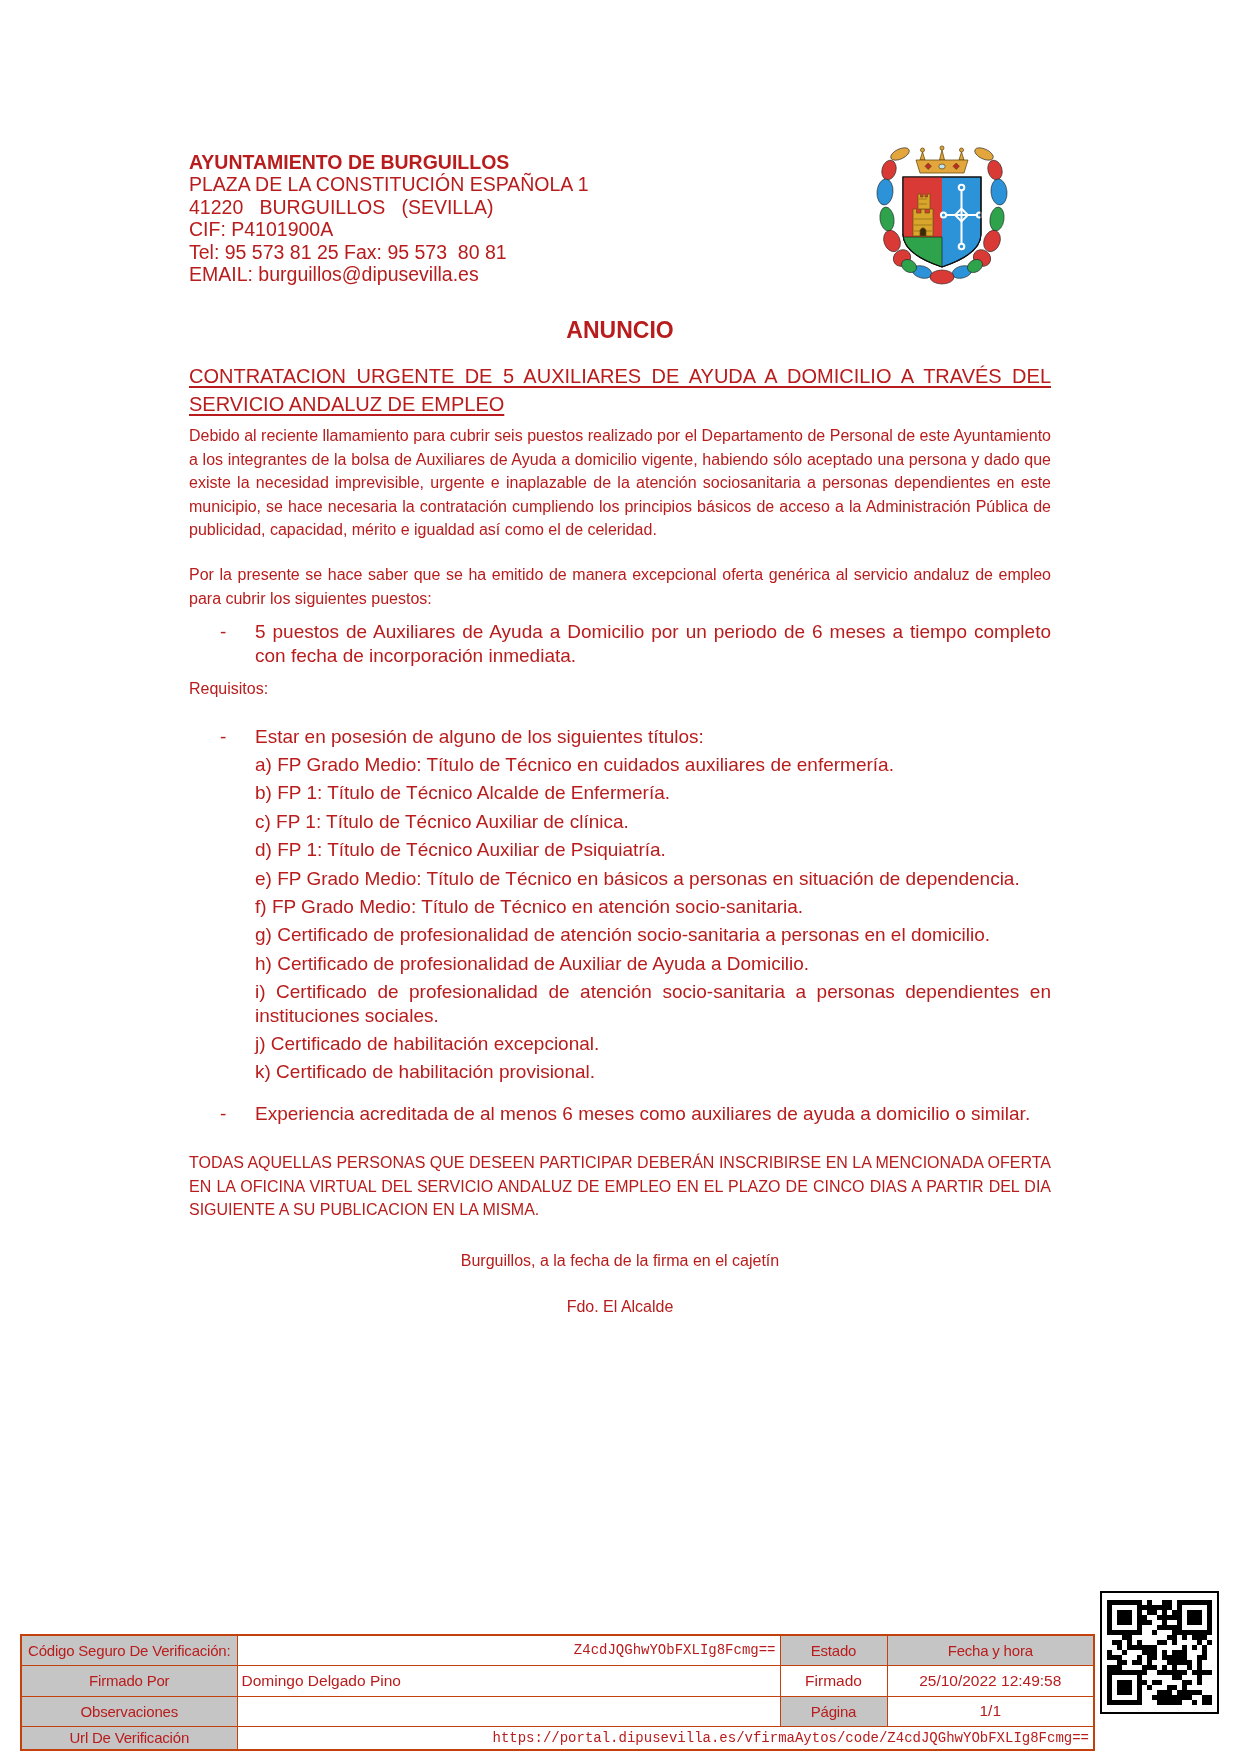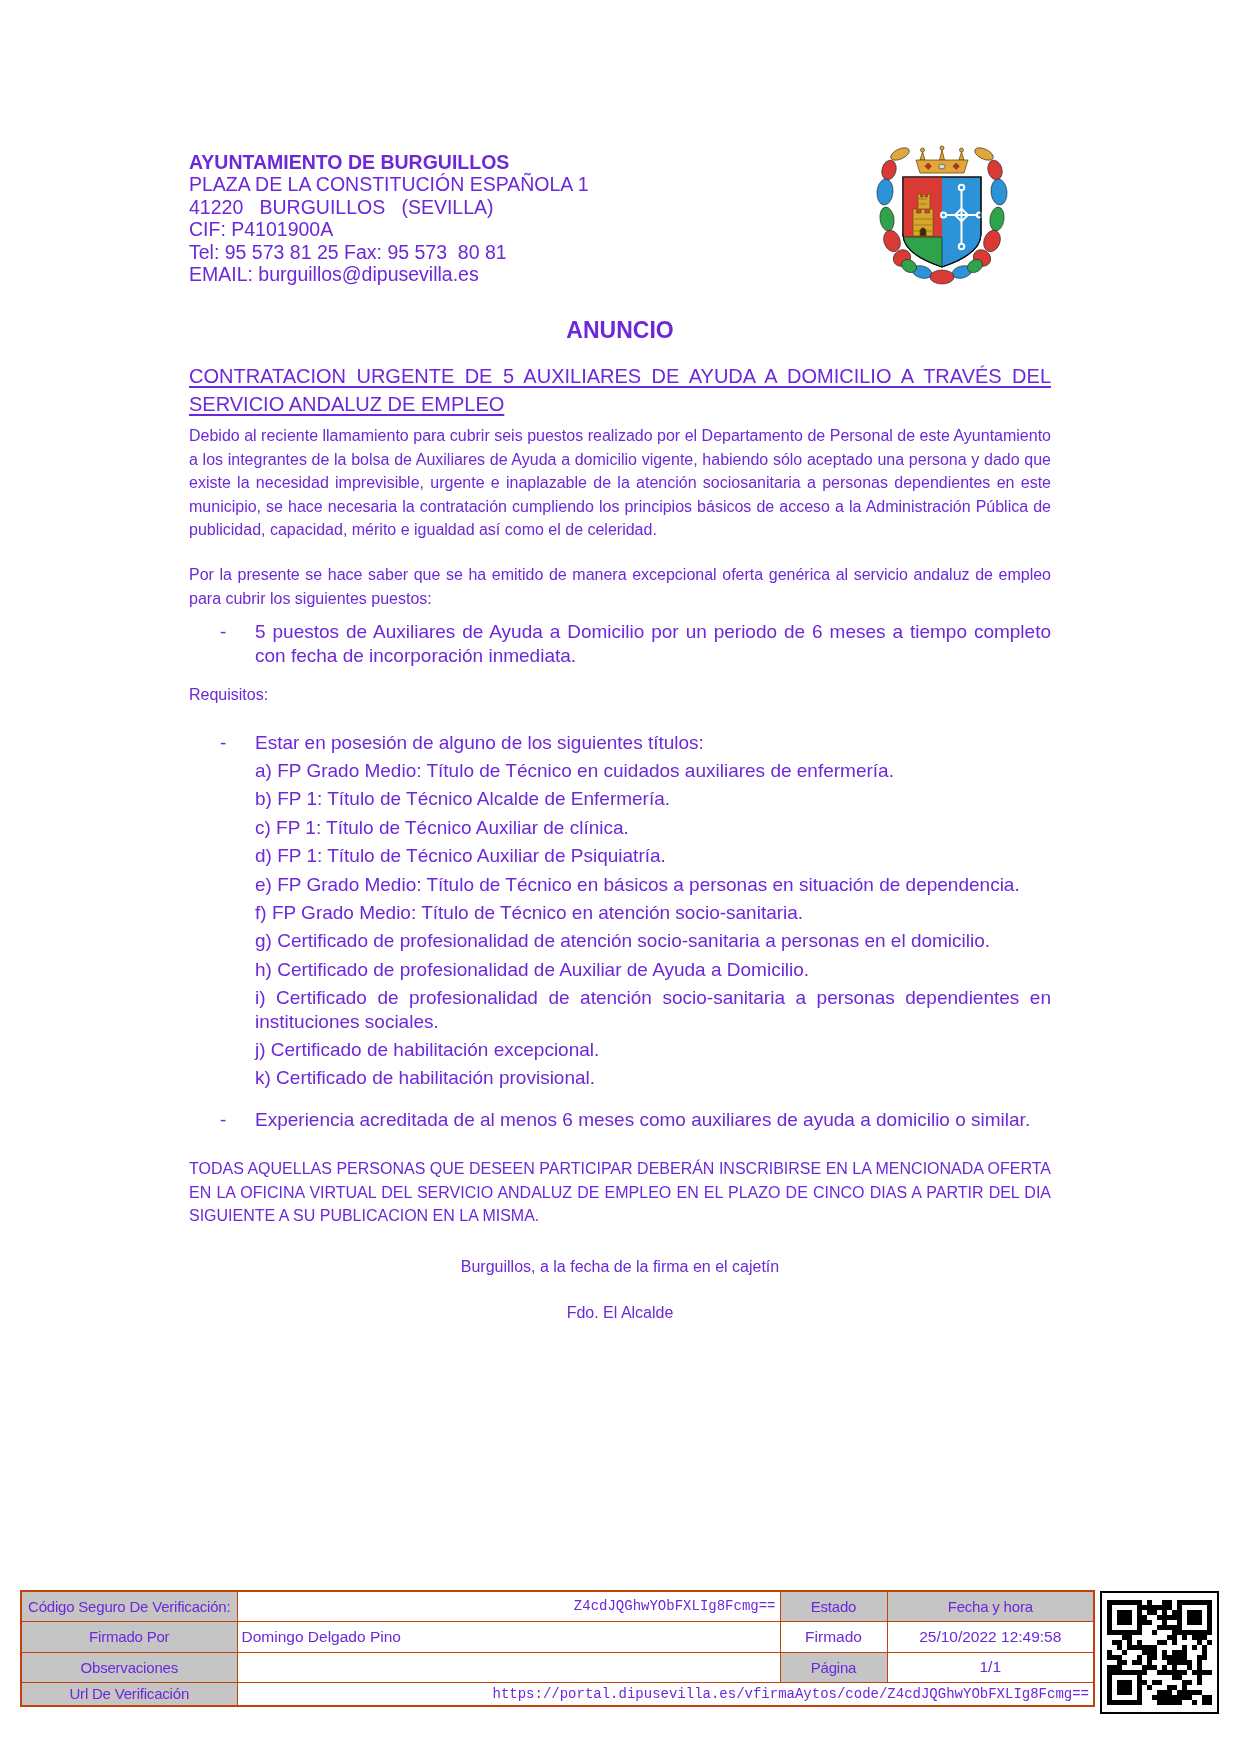--- a/index.html
+++ b/index.html
@@ -2,21 +2,21 @@
 <html><head>
 <meta charset="utf-8">
 <style>
   html,body { margin:0; padding:0; background:#888; }
   .page {
     position:relative;
     width:1240px; height:1755px;
     margin:0 auto;
     background:#ffffff;
     font-family:"Liberation Sans", sans-serif;
-    color:#6d28d9;
+    color:#b91c1c;
     overflow:hidden;
   }
   .content {
     position:absolute;
     left:189px; right:189px; top:151px;
   }
   
   .letterhead { margin:0; }
   .lh-line { font-size:19.5px; line-height:22.4px; white-space:pre; }
   .lh-org  { font-weight:bold; }
@@ -34,36 +34,36 @@
   }
   .subject-l2 {
     text-align:left;
     text-decoration:underline; text-decoration-thickness:2px; text-underline-offset:3px;
   }
 
   
   .bp { margin:0; font-size:16px; line-height:23.4px; text-align:justify; }
   .p1 { margin-top:6px; }
   .p2 { margin-top:22px; }
-  .req { margin-top:16px; text-align:left; }
+  .req { margin-top:10px; text-align:left; }
   .p3 { margin-top:26px; }
   .center-line { margin-top:28px; text-align:center; }
   .fdo-line { margin-top:22px; text-align:center; }
 
   .li { position:relative; padding-left:66px; font-size:19px; line-height:23.4px; text-align:justify; }
   .li .dash { position:absolute; left:31px; top:0; }
   .li1 { margin-top:10px; }
   .li2 { margin-top:24px; }
   .li3 { margin-top:18px; }
   .sub { margin-top:5px; padding-left:66px; font-size:19px; line-height:23.4px; text-align:justify; }
 
   
   .vfooter { position:absolute; left:20px; top:1590px; }
   table.vtable { border-collapse:collapse; table-layout:fixed; }
-  table.vtable, table.vtable td { border:1px solid #c2410c; }
+  table.vtable, table.vtable td { border:1px solid #c2410c;margin-top:44px; }
   table.vtable { border-width:2px; }
   table.vtable td { padding:0 4px; vertical-align:middle; overflow:hidden; }
   td.lbl { background:#c5c5c5; text-align:center; font-size:15px; letter-spacing:-0.2px; }
   td.ctr { text-align:center; font-size:15.5px; }
   td.val { text-align:left; font-size:15.5px; padding-left:8px; }
   td.mono { text-align:right; font-family:"Liberation Mono","DejaVu Sans Mono",monospace; font-size:14px; }
 
   .qr-box {
     position:absolute; left:1100px; top:1591px;
     width:119px; height:123px; border:2px solid #000;

